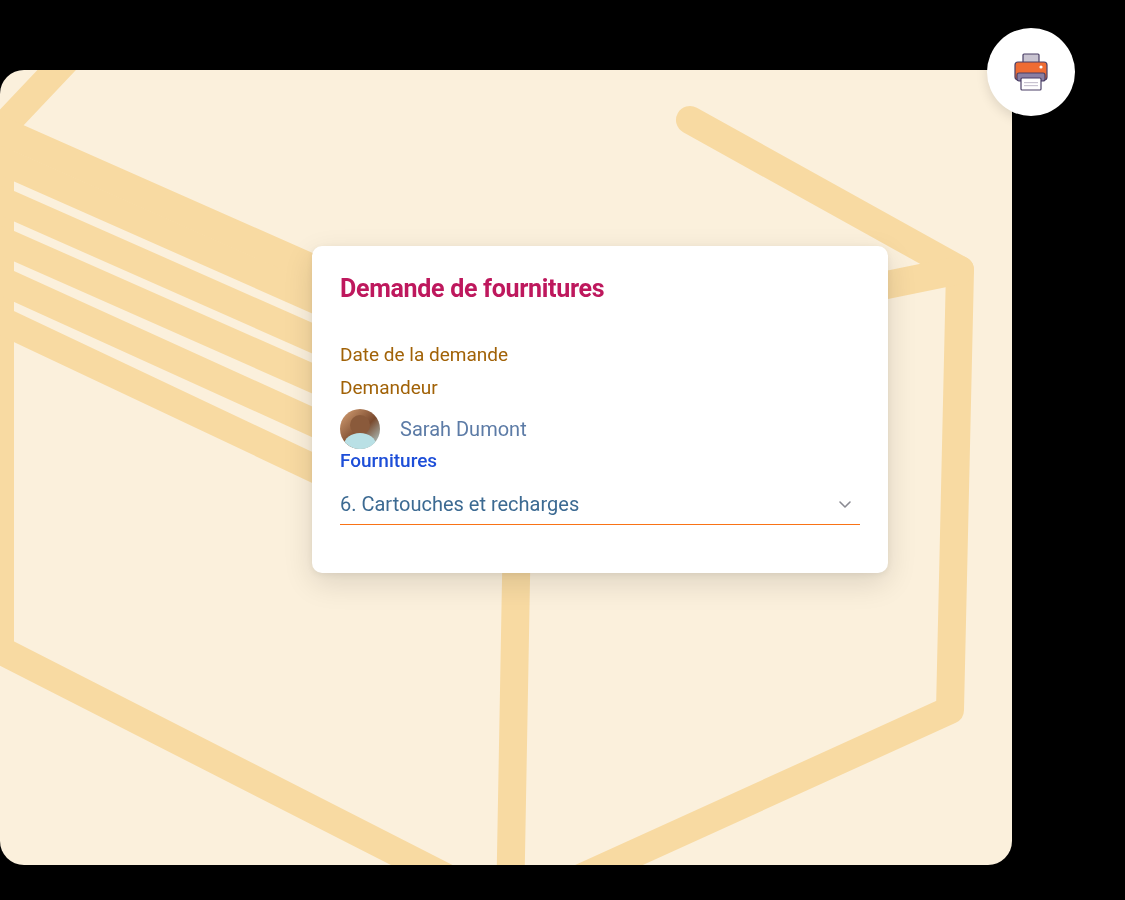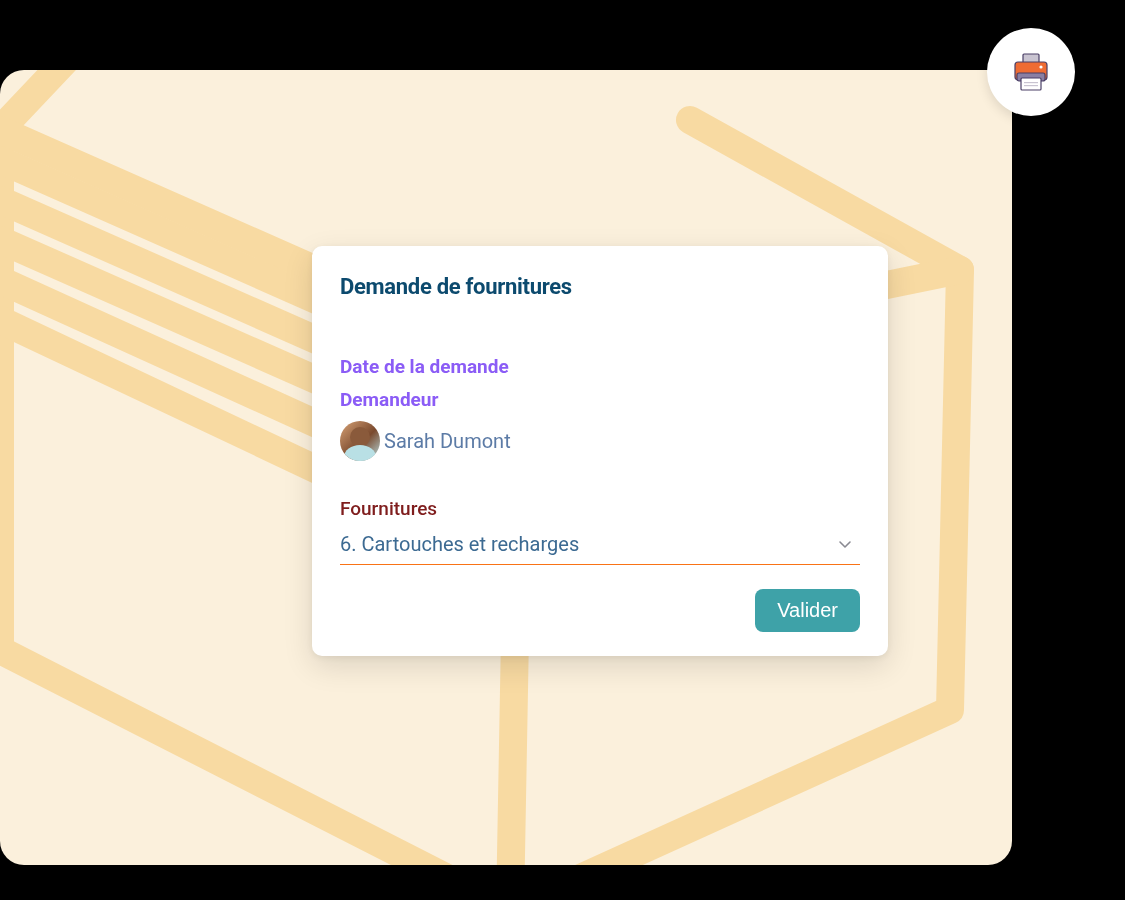--- a/index.html
+++ b/index.html
@@ -56,49 +56,48 @@
       position: absolute;
       top: 246px;
       left: 312px;
       width: 576px;
       background: #fff;
       border-radius: 10px;
       box-shadow: 0 10px 30px rgba(0,0,0,0.12), 0 2px 6px rgba(0,0,0,0.06);
       padding: 28px 28px 24px 28px;
     }
     .card-title {
-      font-size: 22px;
+      font-size: 25px;
       font-weight: 700;
-      color: #0c4a6e;
+      color: #be185d;
       letter-spacing: -0.3px;
-      margin-bottom: 56px;
+      margin-bottom: 40px;
     }
     .field-label {
       font-size: 19px;
-      font-weight: 700;
-      color: #8b5cf6;
+      font-weight: 400;
+      color: #a16207;
       margin-bottom: 10px;
     }
     .field-label-thin {
       font-size: 19px;
       font-weight: 500;
-      color: #7f1d1d;
-      margin-bottom: 12px;
+      color: #1d4ed8;
+      margin-bottom: 20px;
     }
     .date-value {
       font-size: 20px;
       font-weight: 400;
       color: #5c7ba6;
       margin-bottom: 40px;
     }
     .requester-row {
       display: flex;
       align-items: center;
-      gap: 4px;
-      margin-bottom: 36px;
+      gap: 20px;
     }
     .avatar {
       width: 40px;
       height: 40px;
       border-radius: 50%;
       background: linear-gradient(135deg, #d9a377 0%, #7a4a2e 55%, #b9e0e5 100%);
       position: relative;
       overflow: hidden;
       flex-shrink: 0;
     }
@@ -209,16 +208,13 @@
   </div>
 
   <div class="field-label-thin">Fournitures</div>
   <div class="select-wrap">
     <span class="select-value">6. Cartouches et recharges</span>
     <svg class="chevron" viewBox="0 0 18 18">
       <path d="M 4 7 L 9 12 L 14 7"></path>
     </svg>
   </div>
 
-  <div class="button-row">
-    <button class="validate-btn">Valider</button>
-  </div>
 </div>
 
 </body></html>

